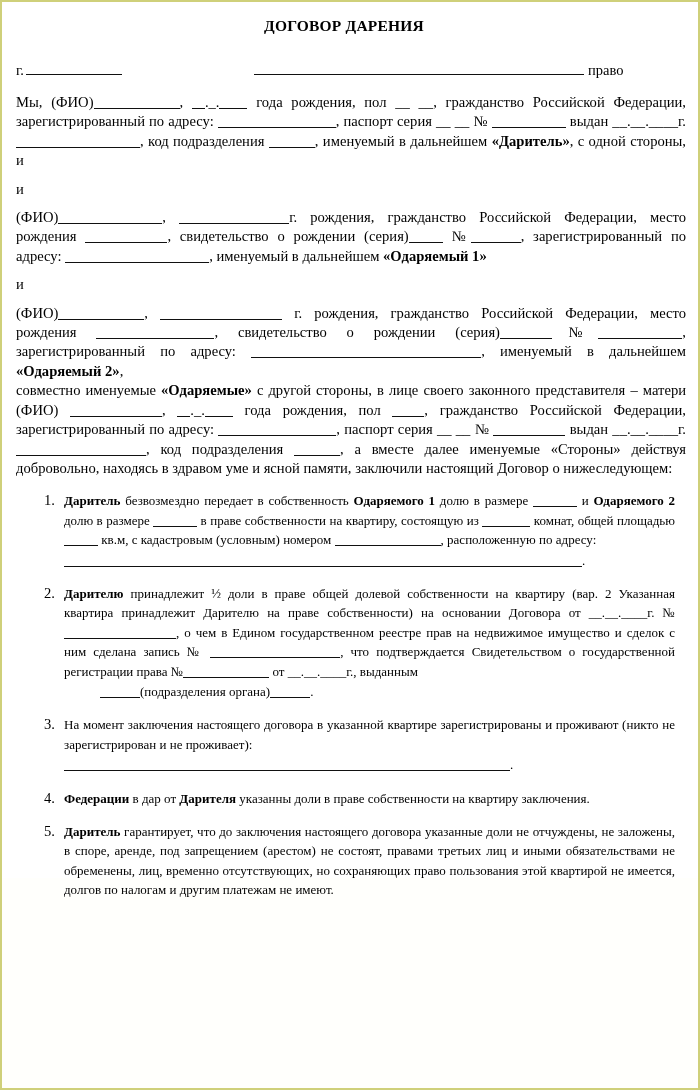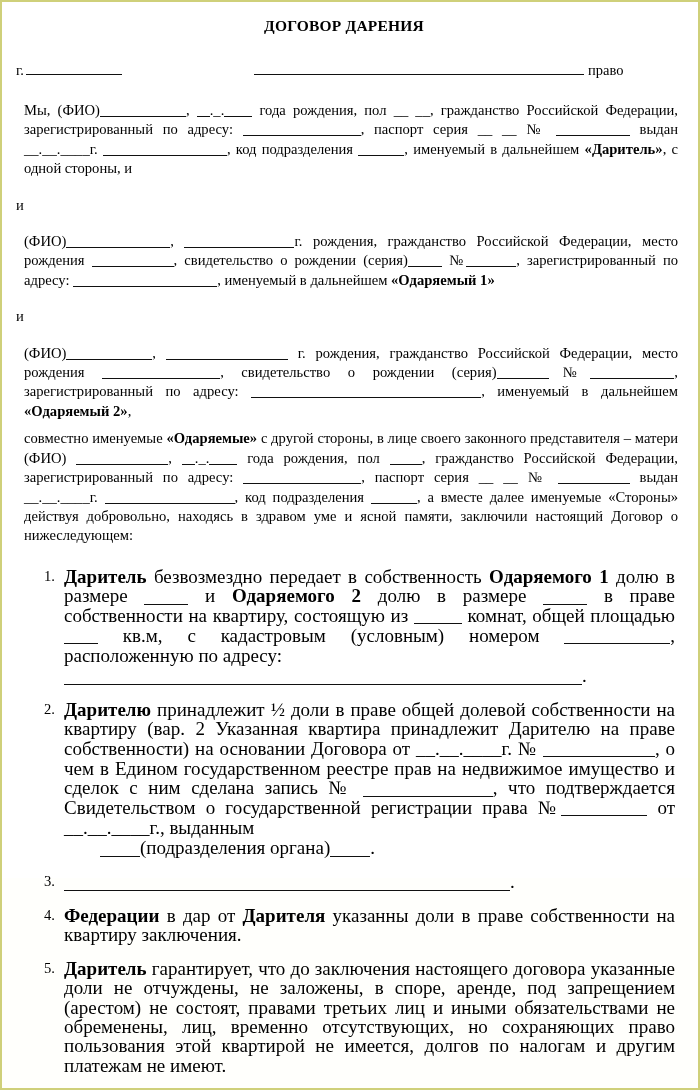--- a/index.html
+++ b/index.html
@@ -61,21 +61,21 @@
     vertical-align: -2px;
   }
   .bl-thin { border-bottom-width: 1.1px; }
 
   
   .para {
     font-size: 14.6px;
     line-height: 19.4px;
     text-align: justify;
     text-justify: inter-word;
-    margin: 8px;
+    margin: 0;
     hyphens: none;
   }
   .para + .para { margin-top: 0; }
   .block-gap { height: 13px; }
   .small-gap { height: 9px; }
   .and-line {
     font-size: 14.6px;
     line-height: 19.4px;
     margin: 0;
   }
@@ -86,21 +86,21 @@
     margin: 0;
     padding: 0;
     list-style: none;
     counter-reset: it;
   }
   ol.items > li {
     position: relative;
     counter-increment: it;
     padding-left: 48px;
     padding-right: 11px;
-    font-size: 19px;
+    font-size: 13px;
     line-height: 19.4px;
     text-align: justify;
     text-justify: inter-word;
     margin-bottom: 14px;
   }
   ol.items > li::before {
     content: counter(it) ".";
     position: absolute;
     left: 28px;
     top: 0;
@@ -174,20 +174,21 @@
         <b>Даритель</b><span> безвозмездно передает в собственность </span><b>Одаряемого 1</b><span> долю в размере </span><span class="bl" style="width:44px"></span><span> и </span><b>Одаряемого 2</b><span> долю в размере </span><span class="bl" style="width:44px"></span><span> в праве собственности на квартиру, состоящую из </span><span class="bl" style="width:48px"></span><span> комнат, общей площадью </span><span class="bl" style="width:34px"></span><span> кв.м, с кадастровым (условным) номером </span><span class="bl" style="width:106px"></span><span>, расположенную по адресу:</span>
         <div class="li-last-line"><span class="bl" style="width:518px"></span><span>.</span></div>
       </li>
 
       <li>
         <b>Дарителю</b><span> принадлежит ½ доли в праве общей долевой собственности на квартиру (вар. 2 Указанная квартира принадлежит Дарителю на праве собственности) на основании Договора от __.__.____г. № </span><span class="bl" style="width:112px"></span><span>, о чем в Едином государственном реестре прав на недвижимое имущество и сделок с ним сделана запись № </span><span class="bl" style="width:130px"></span><span>, что подтверждается Свидетельством о государственной регистрации права №</span><span class="bl" style="width:86px"></span><span> от __.__.____г., выданным </span>
         <div class="li-last-line indent-line"><span class="bl" style="width:40px"></span><span>(подразделения органа)</span><span class="bl" style="width:40px"></span><span>.</span></div>
       </li>
 
       <li>
+        <span>На момент заключения настоящего договора в указанной квартире зарегистрированы и проживают (никто не зарегистрирован и не проживает):</span>
         <div class="li-last-line"><span class="bl" style="width:446px"></span><span>.</span></div>
       </li>
 
       <li>
         <b>Федерации</b><span> в дар от </span><b>Дарителя</b><span> указанны доли в праве собственности на квартиру заключения.</span>
       </li>
 
       <li>
         <b>Даритель</b><span> гарантирует, что до заключения настоящего договора указанные доли не отчуждены, не заложены, в споре, аренде, под запрещением (арестом) не состоят, правами третьих лиц и иными обязательствами не обременены, лиц, временно отсутствующих, но сохраняющих право пользования этой квартирой не имеется, долгов по налогам и другим платежам не имеют.</span>
       </li>

